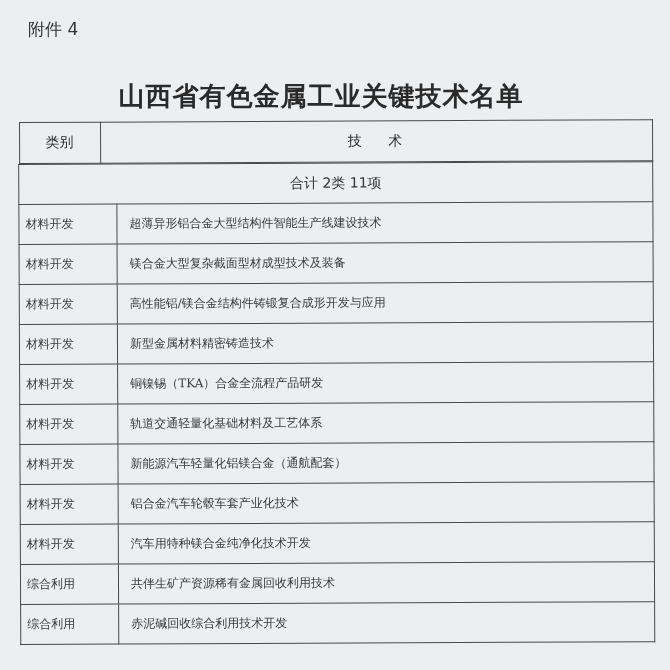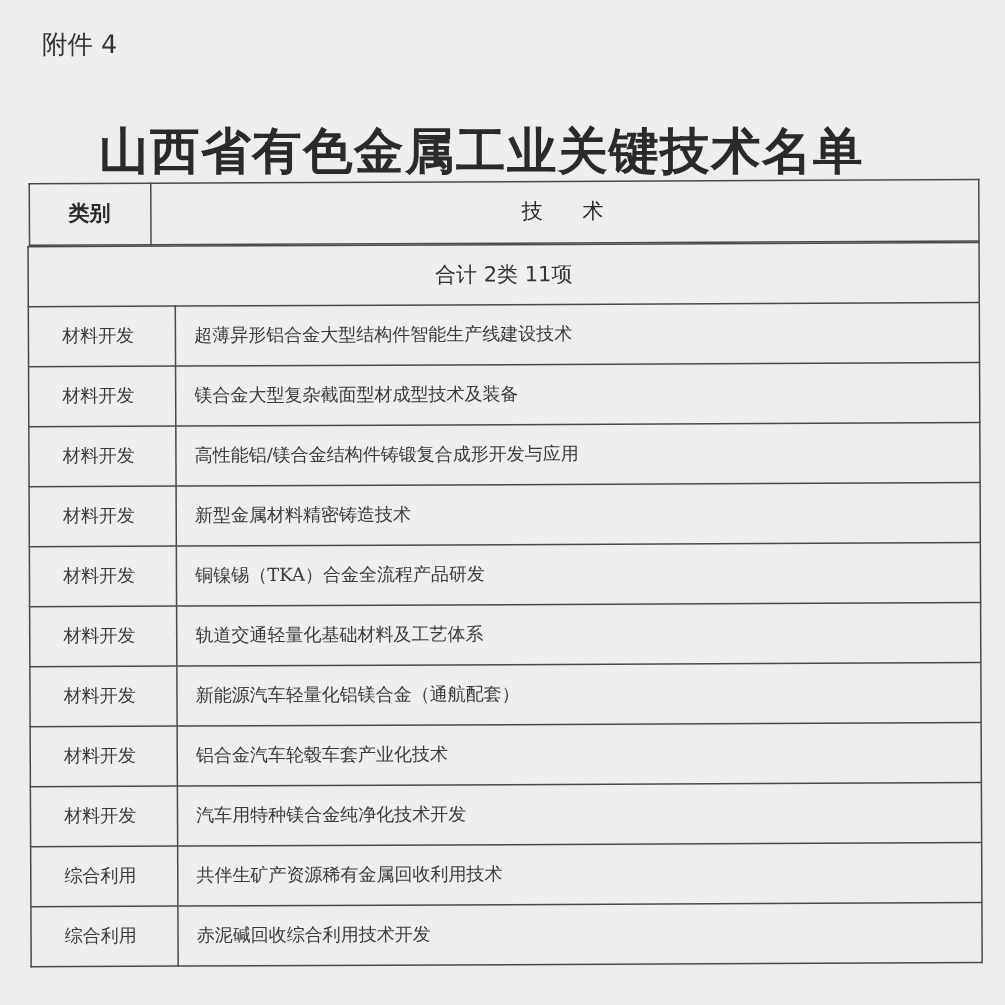--- a/index.html
+++ b/index.html
@@ -12,62 +12,62 @@
   }
   .attachment {
     position: absolute; left: 28px; top: 18px;
     font-size: 17px; color: #333;
     letter-spacing: 0px;
   }
   .title {
     position: absolute; left: 0; width: 642px; top: 79px;
     text-align: center;
     font-family: "DejaVu Serif", "Liberation Serif", serif;
-    font-size: 33px; font-weight: bold; color: #2a2a2a;
+    font-size: 26px; font-weight: bold; color: #2a2a2a;
     letter-spacing: 1px;
   }
   table.list {
     position: absolute; left: 18px; top: 122px;
     width: 635px;
     border-collapse: collapse;
     table-layout: fixed;
     transform: rotate(-0.25deg);
     transform-origin: top left;
   }
   table.list td, table.list th {
     border: 1.5px solid #4a4a4a;
     padding: 0;
     font-weight: normal;
   }
   tr.head th { height: 40px; font-size: 14px; color: #2a2a2a; }
   tr.head th.cat { width: 80px; }
   tr.total td { height: 39px; text-align: center; font-size: 14px; color: #333; }
   tr.row td { height: 39px; font-size: 12px; color: #3a3a3a;
     font-family: "DejaVu Serif", "Liberation Serif", serif; }
-  tr.row td.cat { padding-left: 22px; }
+  tr.row td.cat { padding-left: 6px; }
   tr.row td.tech { padding-left: 12px; }
 </style>
 </head>
 <body>
 
 <div class="attachment">附件 4</div>
 <div class="title">山西省有色金属工业关键技术名单</div>
 
 <table class="list">
   <colgroup>
     <col style="width:98px">
     <col>
   </colgroup>
   <tbody>
       <tr class="head">
     <th colspan="2" style="padding:0;border:none;">
       <table style="width:100%;border-collapse:collapse;table-layout:fixed;">
         <tbody>
               <tr>
-          <th class="cat" style="width:80px;height:40px;border:1.5px solid #4a4a4a;font-weight:bold;font-size:14px;margin-left:20px;">类别</th>
+          <th class="cat" style="width:80px;height:40px;border:1.5px solid #4a4a4a;font-weight:normal;font-size:14px;margin-left:20px;">类别</th>
           <th class="tech" style="height:40px;border:1.5px solid #4a4a4a;font-weight:normal;font-size:14px;letter-spacing:2px;word-spacing:18px;">技 术</th>
         </tr>
       </tbody>
           </table>
     </th>
   </tr>
   <tr class="total">
     <td colspan="2">合计 2类 11项</td>
   </tr>
   <tr class="row">

